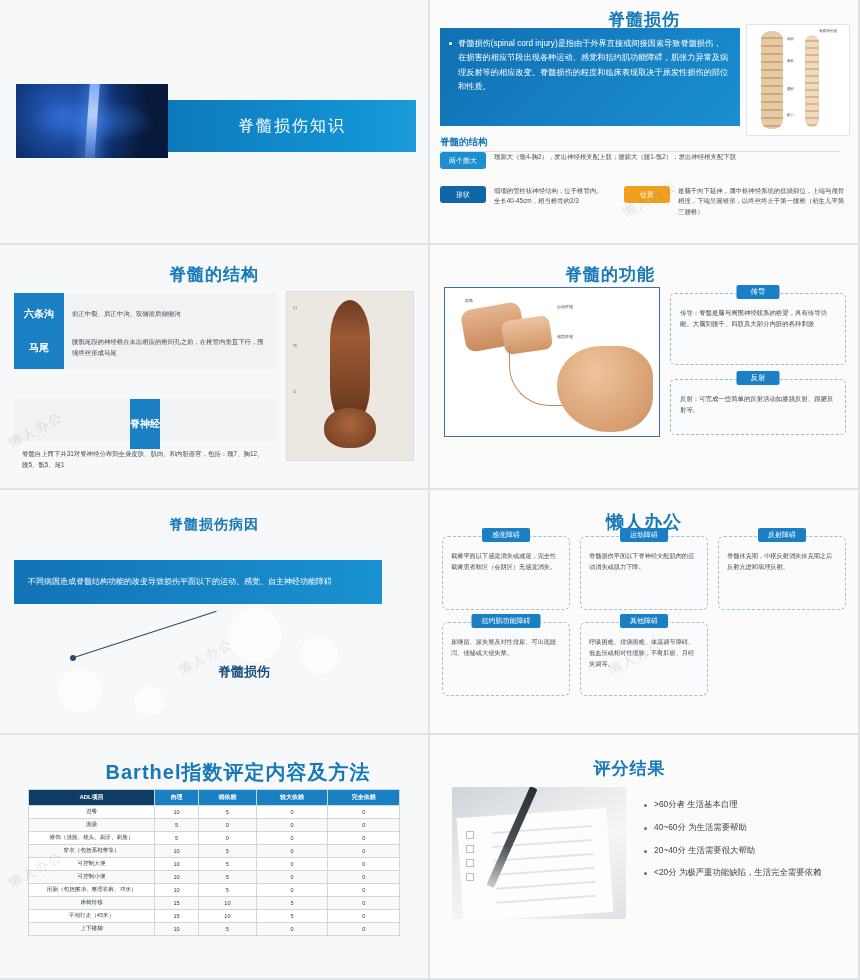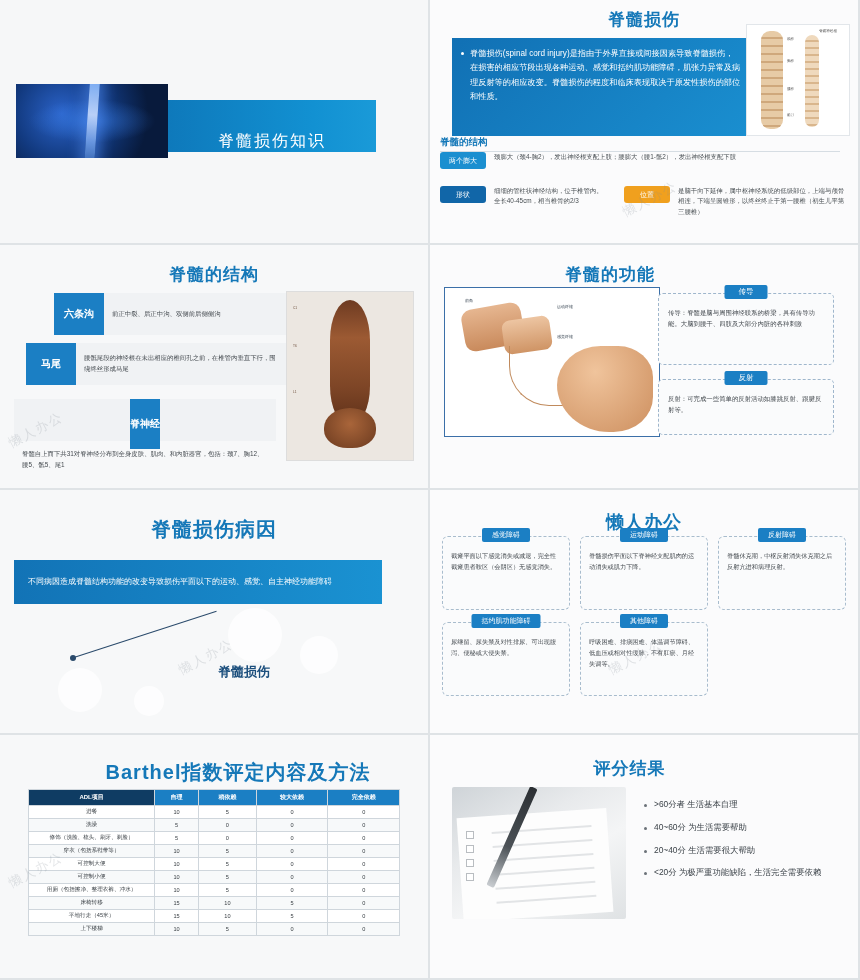--- a/index.html
+++ b/index.html
@@ -39,41 +39,40 @@
     background: linear-gradient(#7fb4ff, #c9dcff 40%, #6f9ee8 70%, #2d5fae);
     border-radius: 6px; opacity: .9;
     box-shadow: 0 0 14px 5px rgba(90,150,255,.55);
   }
   .s1 .spineimg:before {
     content: ""; position: absolute; left: 8%; top: 20%;
     width: 84%; height: 60%;
     background: radial-gradient(ellipse at 50% 50%, rgba(60,130,235,.55), rgba(8,24,60,0) 70%);
   }
   .s1 .titlebar {
-    position: absolute; left: 168px; top: 100px; width: 208px; height: 52px;
+    position: absolute; left: 168px; top: 100px; width: 248px; height: 52px;
     background: linear-gradient(90deg, #0e79bb 0%, #1291d2 70%, #1a9ad8 100%);
-    display: flex; align-items: flex-end; justify-content: center;
+    display: flex; align-items: center; justify-content: center;
   }
   .s1 .titlebar span {
     color: #fff; font-size: 16px; letter-spacing: 2px;
   }
 
   
   .h-blue {
     text-align: center; color: #1578b8; font-size: 17px; font-weight: bold;
     letter-spacing: 1px;
   }
 
   
   .s2 .card {
-    position: absolute; left: 10px; top: 38px; width: 300px; height: 98px;
+    position: absolute; left: 10px; top: 28px; width: 300px; height: 98px;
     background: linear-gradient(135deg, #1170b4, #1a8fd0);
     color: #fff; font-size: 8.2px; line-height: 1.75;
     padding: 9px 11px 4px 18px;
-    margin-left: 12px;
   }
   .s2 .card .dot {
     position: absolute; left: 9px; top: 14px; width: 3px; height: 3px;
     background: #fff; border-radius: 50%;
   }
   .s2 .pic {
     position: absolute; right: 8px; top: 24px; width: 104px; height: 112px;
     background: #fff; border: 1px solid #e2e6ea;
   }
   .s2 .pic .sp {
@@ -109,22 +108,22 @@
   .s2 .tag.dblue { background: #1166a8; }
   .s2 .tag.orange { background: #f0a01e; }
   .s2 .txt { font-size: 6.4px; color: #4a5054; line-height: 1.6; }
 
   
   .s3 .item {
     position: absolute; left: 14px; width: 262px; height: 42px;
     background: #f0f2f4; display: flex; align-items: center;
     border-left: 0;
   }
-  .s3 .i1 { top: 48px; margin-left: 40px; }
-  .s3 .i2 { top: 98px; margin-left: 12px; }
+  .s3 .i1 { top: 48px; }
+  .s3 .i2 { top: 82px; }
   .s3 .i3 { top: 154px; flex-direction: column; }
   .s3 .badge {
     flex: 0 0 50px; height: 42px; background: #1b7fc4; color: #fff;
     font-size: 10px; font-weight: bold;
     display: flex; align-items: center; justify-content: center;
   }
   .s3 .desc { font-size: 6.4px; color: #454b50; line-height: 1.65; padding: 0 8px; }
   .s3 .pic {
     position: absolute; right: 14px; top: 46px; width: 128px; height: 170px;
     background: #ece7e1; border: 1px solid #ddd;
@@ -170,21 +169,21 @@
     background: radial-gradient(ellipse at 40% 30%, #f0c49c, #cd8f5f);
     border-radius: 50% 40% 45% 60%;
   }
   .s4 .pic .line {
     position: absolute; left: 64px; top: 58px; width: 70px; height: 60px;
     border-left: 1.2px solid #c08a5c; border-bottom: 1.2px solid #c08a5c;
     border-radius: 0 0 0 40px;
   }
   .s4 .pic .cap { position: absolute; font-size: 4px; color: #3d4a57; }
   .s4 .box {
-    position: absolute; right: 24px; width: 176px;
+    position: absolute; right: 12px; width: 176px;
     border: 1px dashed #9fb6cc; border-radius: 5px; background: #fafbfc;
     padding: 14px 9px 8px;
   }
   .s4 .b1 { top: 48px; height: 72px; }
   .s4 .b2 { top: 134px; height: 56px; }
   .s4 .btag {
     position: absolute; left: 50%; top: -9px; transform: translateX(-50%);
     background: #1b7fc4; color: #fff; font-size: 7.5px;
     padding: 2px 14px; border-radius: 2px; white-space: nowrap;
   }
@@ -381,21 +380,21 @@
       <div class="btag">传导</div>
       <div class="btxt">传导：脊髓是脑与周围神经联系的桥梁，具有传导功能。大脑到腰干、四肢及大部分内脏的各种刺激</div>
     </div>
     <div class="box b2">
       <div class="btag">反射</div>
       <div class="btxt">反射：可完成一些简单的反射活动如膝跳反射、跟腱反射等。</div>
     </div>
   </section>
 
   <section class="slide s5">
-    <div class="h-blue" style="position:absolute;left:0;top:26px;width:428px;font-size:20px">脊髓损伤病因</div>
+    <div class="h-blue" style="position:absolute;left:0;top:26px;width:428px;font-size:14px">脊髓损伤病因</div>
 
     <div class="band">
       <span>不同病因造成脊髓结构功能的改变导致损伤平面以下的运动、感觉、自主神经功能障碍</span>
     </div>
 
     <div class="bubble" style="left:228px;top:118px;width:54px;height:54px"></div>
     <div class="bubble" style="left:300px;top:146px;width:38px;height:38px"></div>
     <div class="bubble" style="left:58px;top:178px;width:44px;height:44px"></div>
     <div class="bubble" style="left:134px;top:196px;width:30px;height:30px"></div>
 

